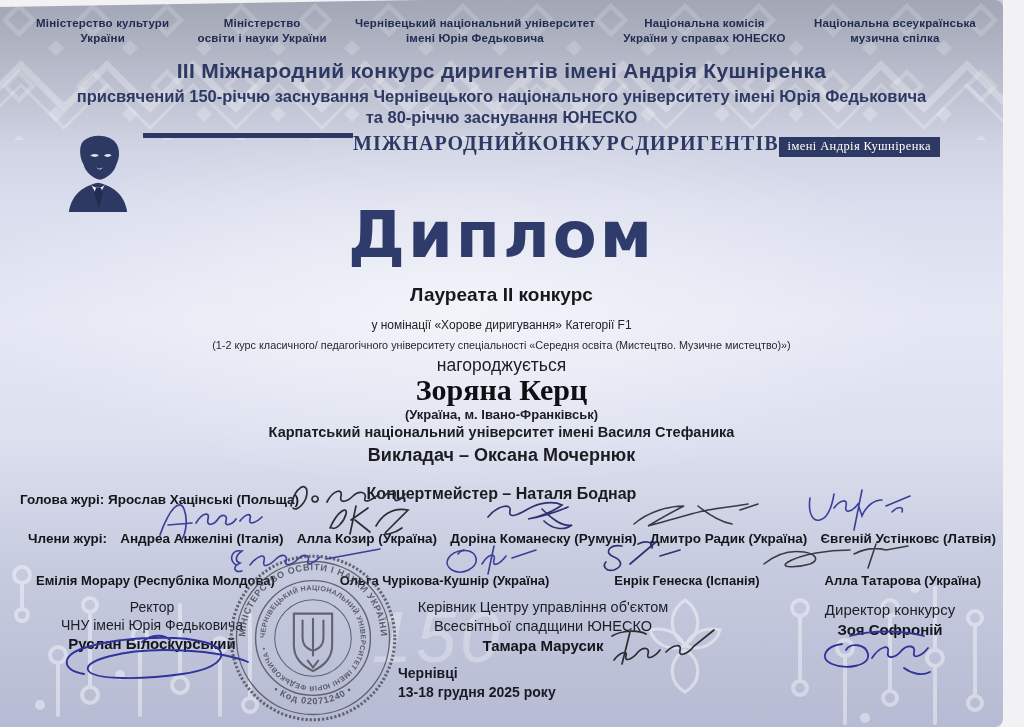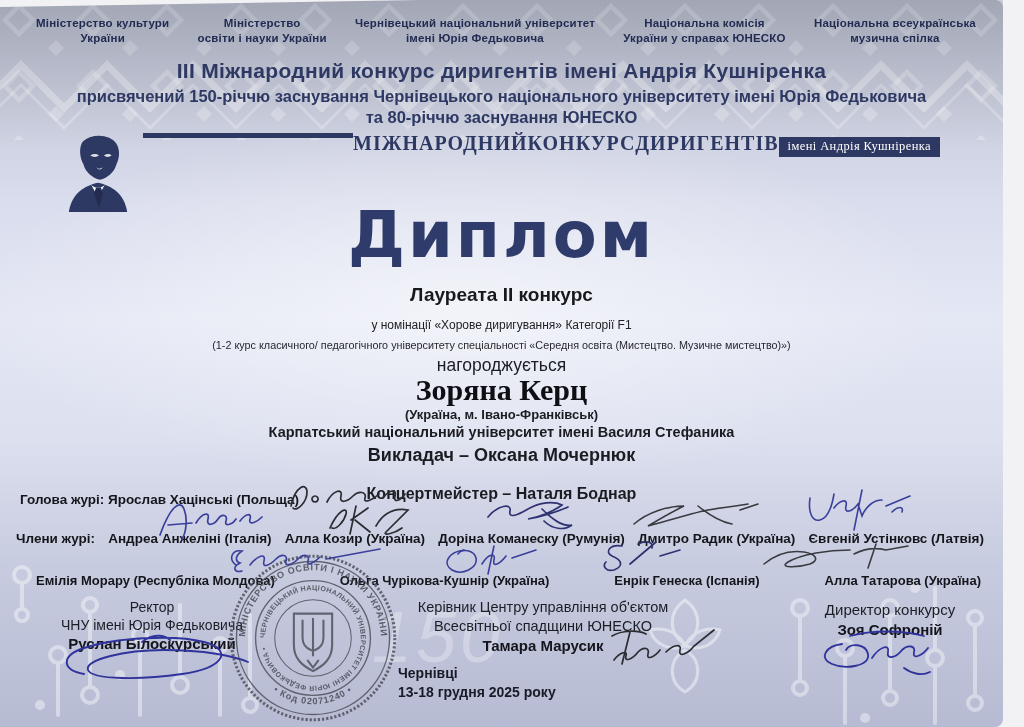--- a/index.html
+++ b/index.html
@@ -39,21 +39,21 @@
   .note{top:339px;font-size:10.8px;color:#27282e;}
   .awarded{top:355px;font-size:17.5px;color:#1c1d22;}
   .recipient{top:373px;font-family:"Liberation Serif",serif;font-size:30px;font-weight:bold;color:#0e0f13;}
   .location{top:407px;font-size:13px;font-weight:bold;color:#1b1c21;}
   .university{top:424px;font-size:14.5px;font-weight:bold;color:#1b1c21;}
   .teacher{top:445px;font-size:18px;font-weight:600;color:#1b1c21;}
   .concertmaster{top:485px;font-size:16px;font-weight:600;color:#1b1c21;}
   .chair-line{position:absolute;left:20px;top:492px;font-size:13.5px;color:#15161b;}
   .jlabel{font-weight:bold;}
   .jname{font-weight:bold;}
-  .jury1{position:absolute;left:16px;top:531px;width:968px;display:flex;
+  .jury1{position:absolute;left:28px;top:531px;width:968px;display:flex;
         justify-content:space-between;font-size:13.5px;color:#15161b;}
   .jury2{position:absolute;left:36px;top:573px;width:945px;display:flex;
         justify-content:space-between;font-size:13px;color:#15161b;}
   .sig-block{position:absolute;text-align:center;color:#1c1e26;}
   .sb-left{left:18px;top:598px;width:268px;font-size:14px;line-height:1.3;}
   .sb-mid{left:378px;top:598px;width:330px;font-size:14.5px;line-height:1.3;}
   .sb-right{left:785px;top:600px;width:210px;font-size:15px;line-height:1.35;}
   .sb-name{font-weight:bold;font-size:15px;color:#14151c;}
   .date-block{position:absolute;left:398px;top:664px;width:200px;text-align:left;
         font-weight:800;font-size:14px;color:#181a26;line-height:1.35;}

